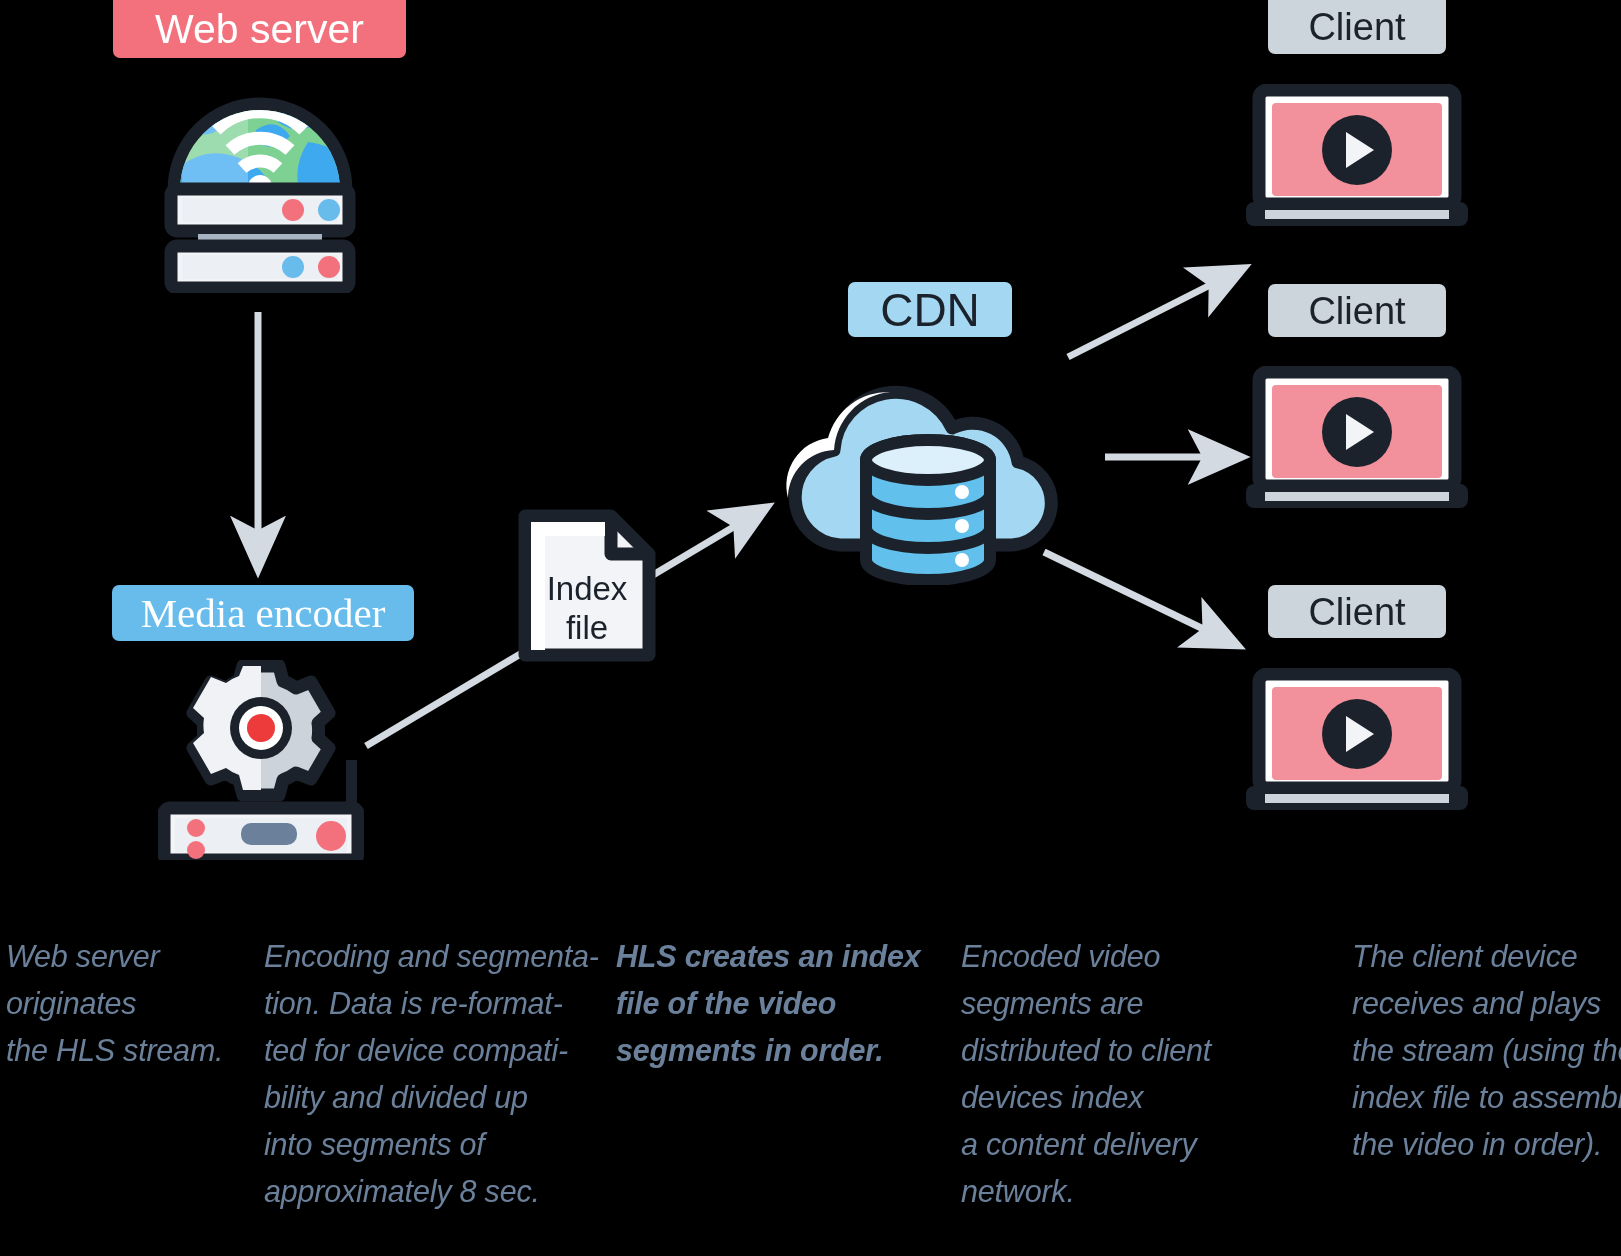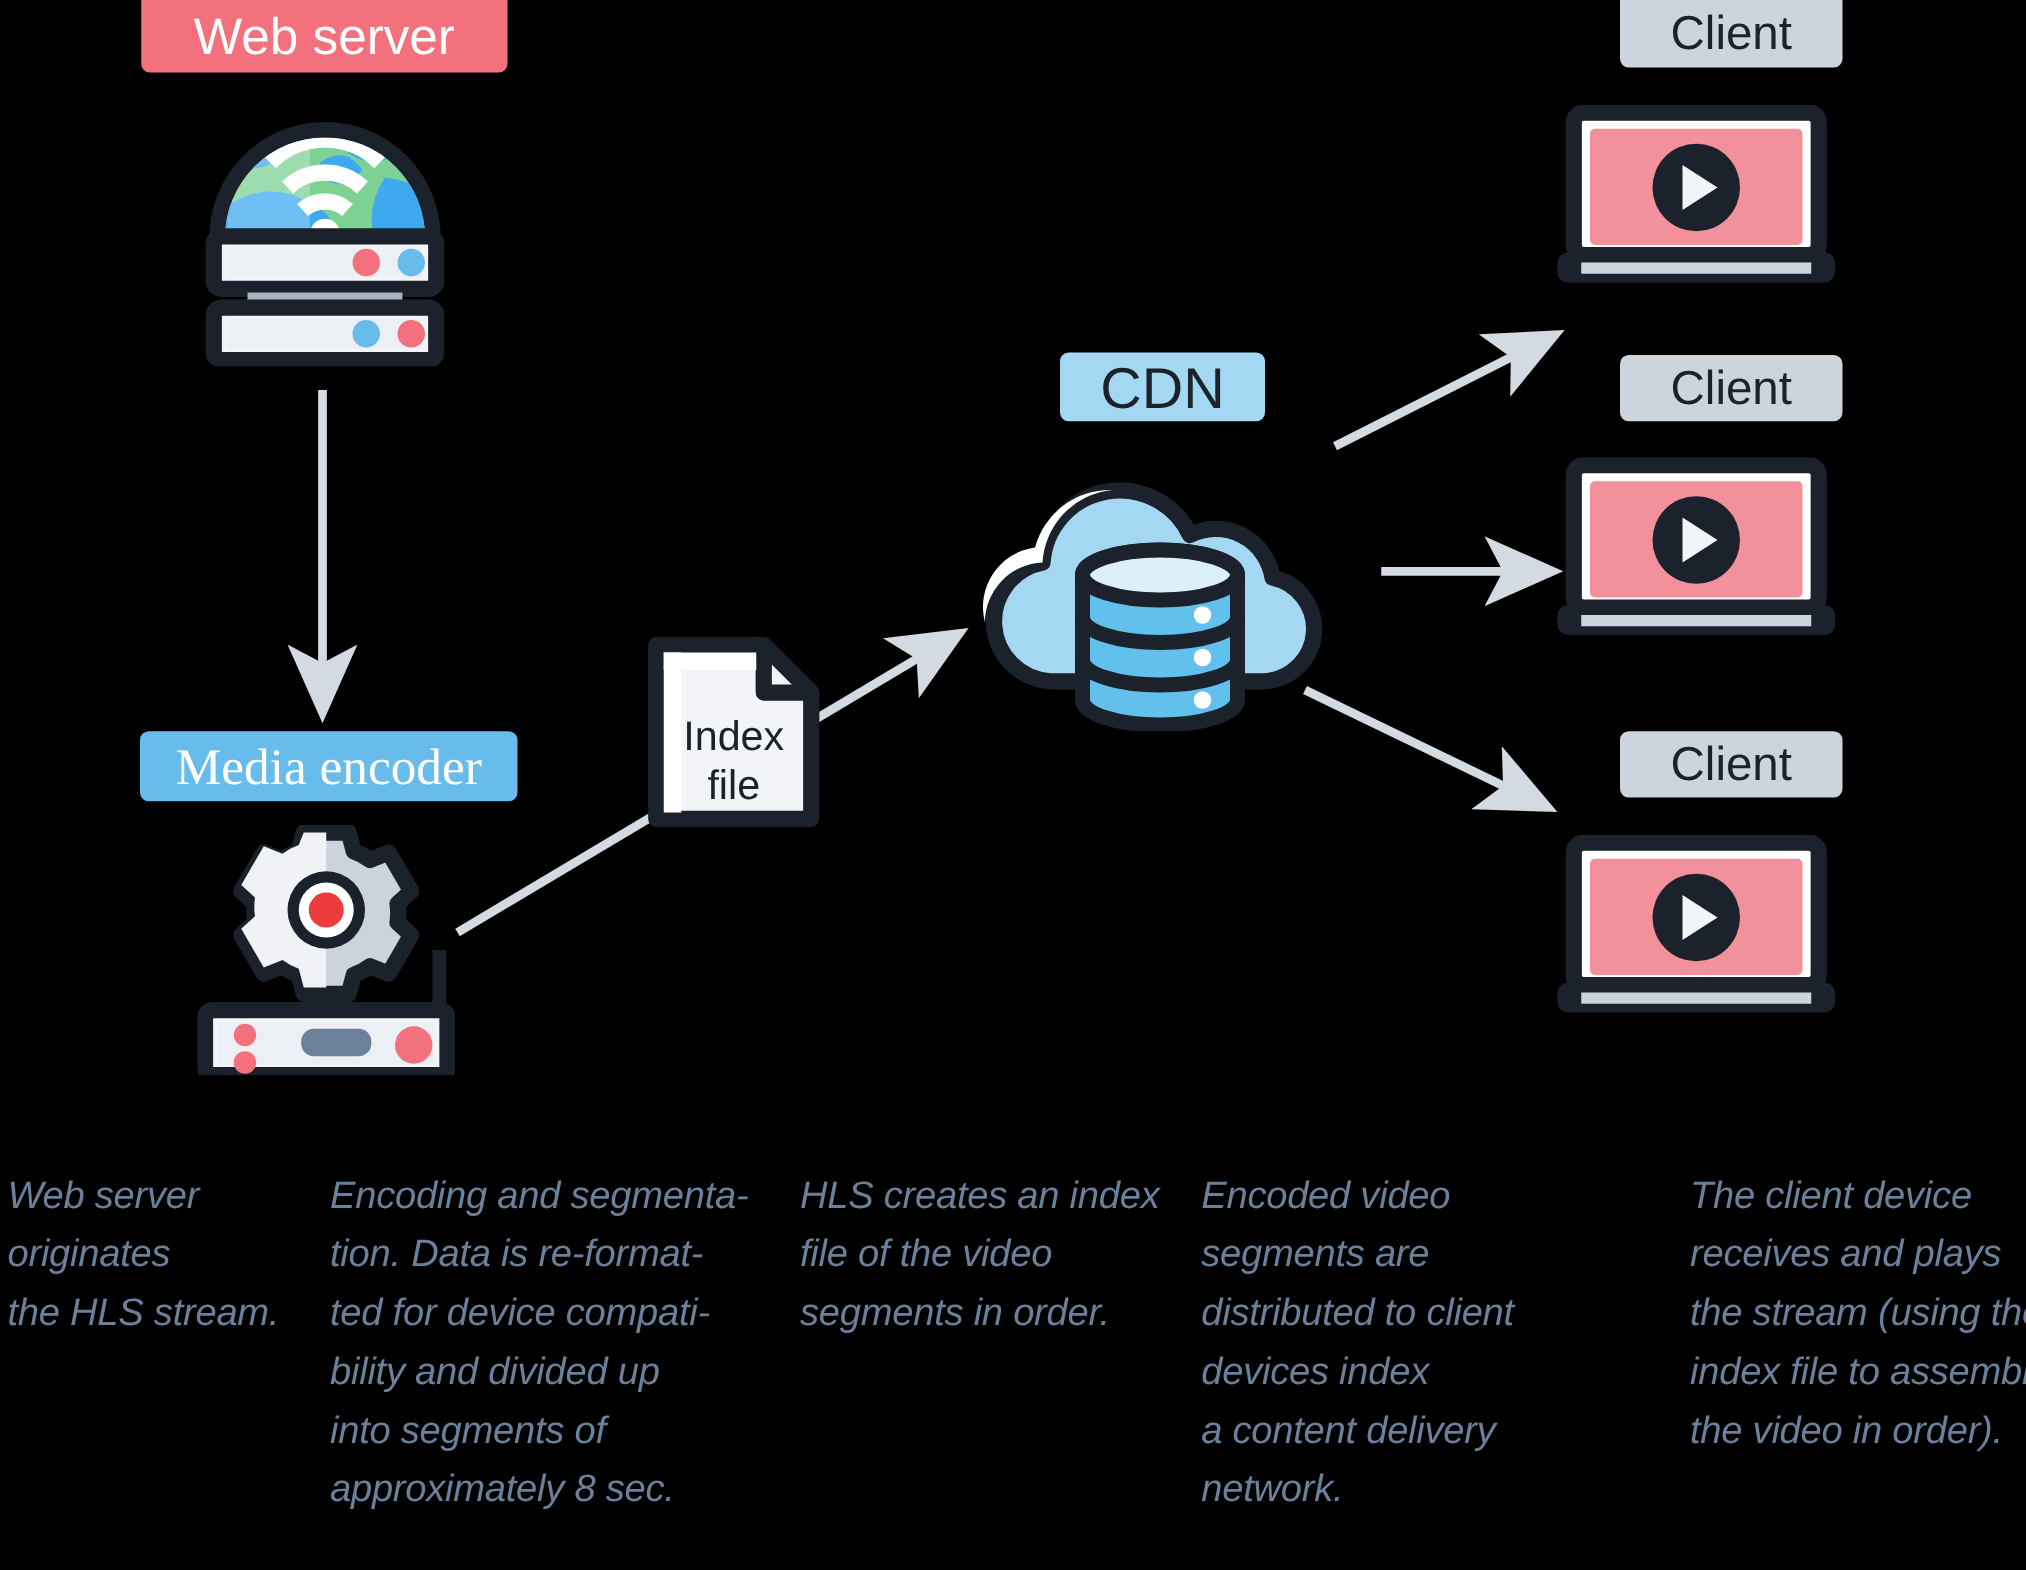--- a/index.html
+++ b/index.html
@@ -11,32 +11,32 @@
   
   .badge{position:absolute;display:flex;align-items:center;justify-content:center;
          border-radius:6px;white-space:nowrap;line-height:1;}
   .badge-webserver{background:#f2717d;color:#ffffff;font-size:41px;
                    left:113px;top:0px;width:293px;height:58px;border-radius:0 0 7px 7px;}
   .badge-encoder{background:#68bcec;color:#ffffff;font-size:41px;
                  left:112px;top:585px;width:302px;height:56px;border-radius:7px;font-family:Liberation Serif, serif;}
   .badge-cdn{background:#a4d8f2;color:#1c222b;font-size:46px;
              left:848px;top:282px;width:164px;height:55px;border-radius:7px;}
   .badge-client{background:#ccd4dc;color:#1c222b;font-size:38px;
-                width:178px;height:53px;border-radius:7px;margin-left:28px;}
+                width:178px;height:53px;border-radius:7px;}
   .badge-client.c1{left:1268px;top:0px;border-radius:0 0 7px 7px;height:54px;}
   .badge-client.c2{left:1268px;top:284px;}
   .badge-client.c3{left:1268px;top:585px;}
 
   
   .caption{position:absolute;color:#6b819b;font-style:italic;font-size:30.5px;
            line-height:47px;font-family:"Liberation Sans","DejaVu Sans",sans-serif;
            font-stretch:condensed;letter-spacing:-0.2px;top:933px;white-space:pre-line;}
   .cap1{left:6px;width:245px;}
   .cap2{left:264px;width:348px;}
-  .cap3{left:640px;width:310px;}
+  .cap3{left:616px;width:310px;font-weight:bold;}
   .cap4{left:961px;width:300px;}
   .cap5{left:1352px;width:340px;}
 
   svg{display:block;}
 </style>
 </head>
 <body>
 
 <div class="stage">
 

